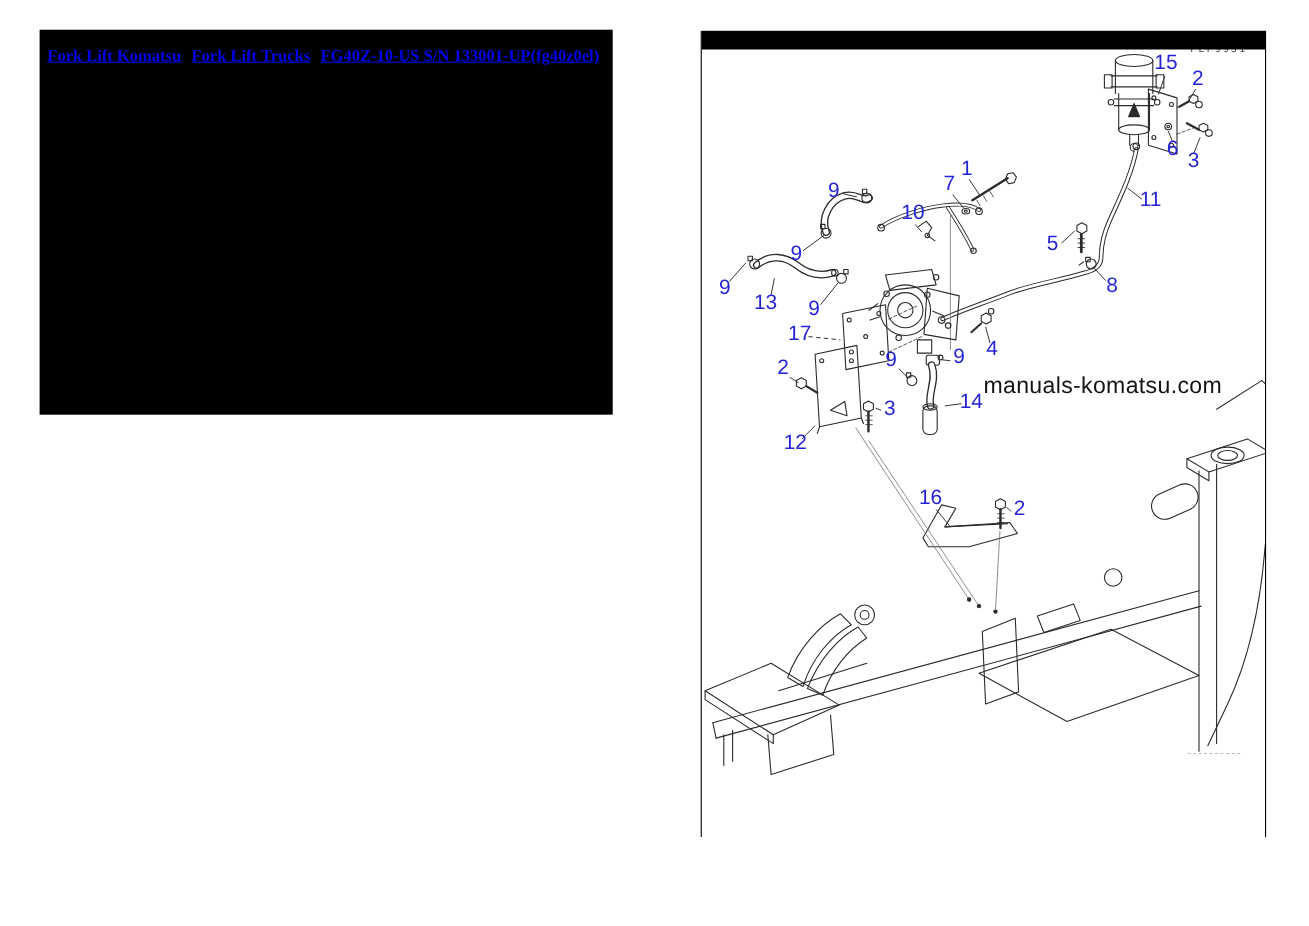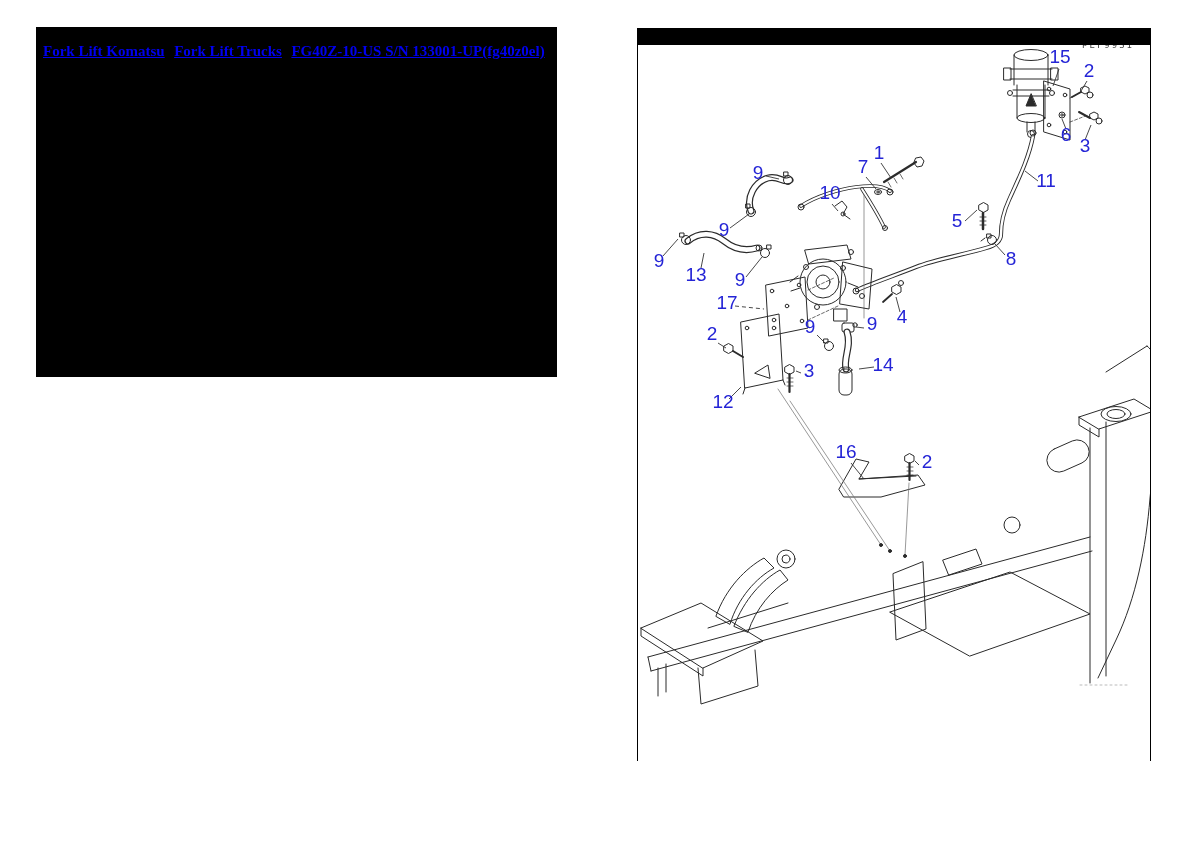--- a/index.html
+++ b/index.html
@@ -33,20 +33,21 @@
 
 <div class="header-panel">
   <a>Fork Lift Komatsu</a>
   <a>Fork Lift Trucks</a>
   <a>FG40Z-10-US S/N 133001-UP(fg40z0el)</a>
 </div>
 
 <div class="diagram-panel">
   <span class="figure-code">PEF9931</span>
   <div class="diagram-banner"></div>
+  <span class="watermark">manuals-komatsu.com</span>
 
   <svg class="art" id="diagram-svg" width="512" height="733" viewBox="0 0 512 733">
     <g stroke="#2b2b2b" fill="none" stroke-width="1" stroke-linecap="round" stroke-linejoin="round">
 
       <ellipse cx="393" cy="27" rx="17" ry="5.5"></ellipse>
       <path d="M376,27 V57 M410,27 V57"></path>
       <path d="M372,41 H414 M372,51 H414"></path>
       <rect x="366" y="40" width="7" height="12"></rect>
       <rect x="413" y="40" width="7" height="12"></rect>
       <path d="M379,57 V90 M407,57 V90"></path>

